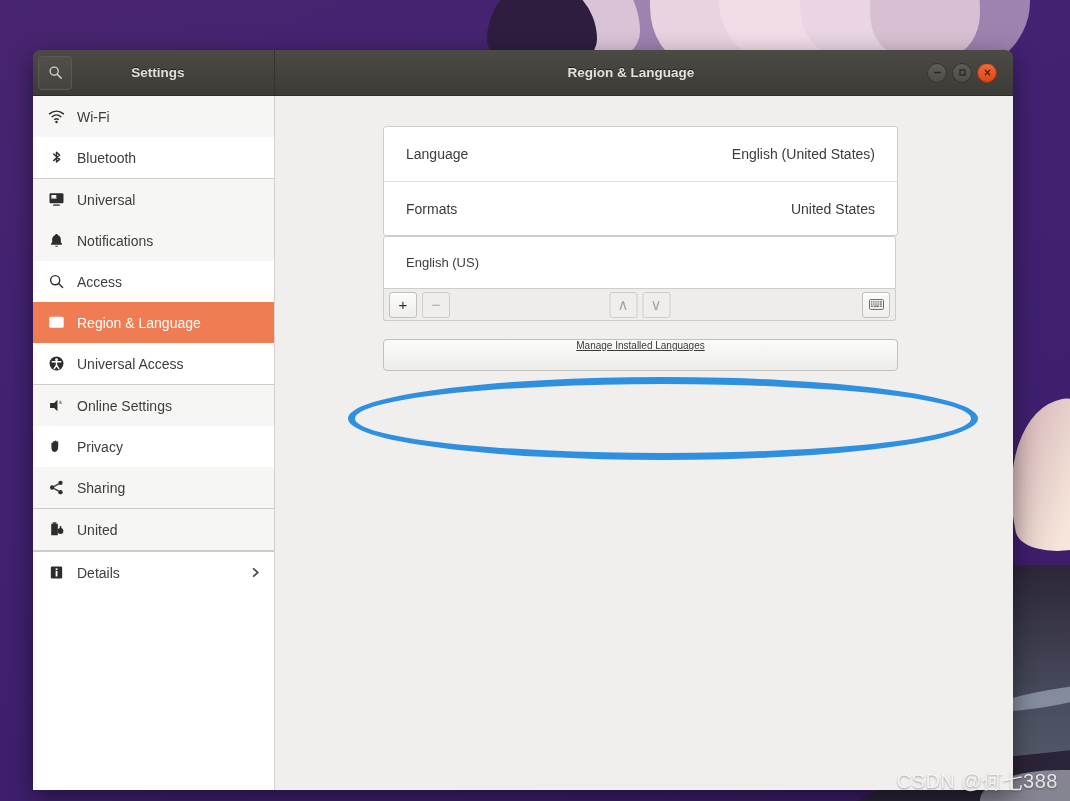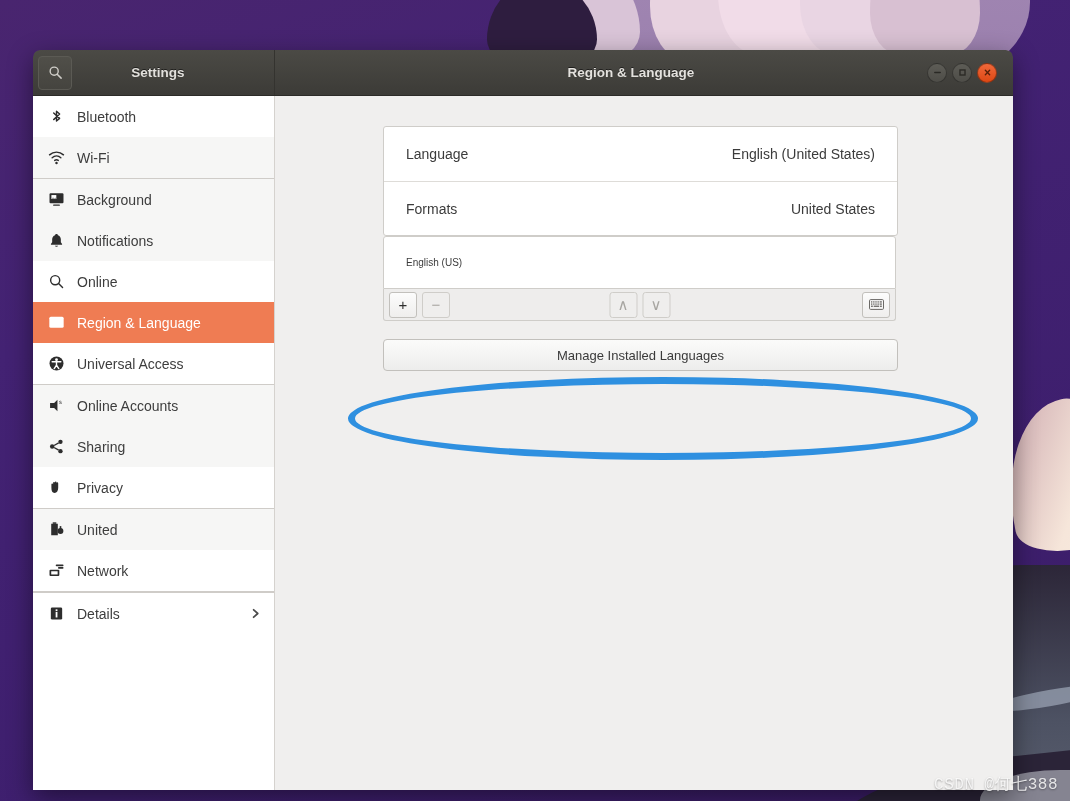--- a/index.html
+++ b/index.html
@@ -104,23 +104,23 @@
     background: #cfd3da;
     border-radius: 50% 0 0 0;
     opacity:.55;
   }
 
   
   #watermark {
     position: absolute;
     right: 12px; bottom: 6px;
     color: rgba(255,255,255,.82);
-    font-size: 16px;
+    font-size: 20px;
     letter-spacing: .5px;
-    font-family: Liberation Mono, monospace;
+    font-family: Liberation Sans, sans-serif;
     text-shadow: 0 1px 2px rgba(0,0,0,.35);
     z-index: 60;
   }
 
   
   #window {
     position: absolute;
     left: 33px; top: 50px;
     width: 980px; height: 740px;
     border-radius: 7px 7px 0 0;
@@ -267,21 +267,21 @@
 
   #input-list {
     background: #ffffff;
     border: 1px solid #cfcdc9;
     border-radius: 3px 3px 0 0;
     width: 513px;
     height: 53px;
     box-sizing: border-box;
     display: flex; align-items: center;
     padding: 0 22px;
-    font-size: 10px;
+    font-size: 13px;
     color: #3b3b3b;
   }
   #input-toolbar {
     width: 513px;
     height: 32px;
     box-sizing: border-box;
     background: #eeedec;
     border: 1px solid #cfcdc9;
     border-top: none;
     border-radius: 0 0 3px 3px;
@@ -303,26 +303,27 @@
   .tb-center { position: absolute; left: 50%; transform: translateX(-50%); display: flex; gap: 5px; }
   .tb-right { margin-left: auto; }
 
   #manage-btn {
     margin-top: 18px;
     width: 513px;
     height: 30px;
     border: 1px solid #c2c0bc;
     border-radius: 4px;
     background: linear-gradient(180deg,#fbfbfa 0%, #ededec 100%);
-    display: flex; align-items: center; justify-content: center;
-    font-size: 13px;
+    display: flex; align-items: flex-start; justify-content: center;
+    font-size: 10px;
     color: #3a3a3a;
     cursor: pointer;
     position: relative;
     z-index: 3;
+    text-decoration: underline;
   }
 
   
   #highlight-ellipse {
     position: absolute;
     left: 348px; top: 377px;
     width: 630px; height: 83px;
     border: 7px solid #2f90e0;
     border-radius: 50%;
     box-sizing: border-box;
@@ -380,68 +381,68 @@
             <line x1="7.4" y1="2.6" x2="2.6" y2="7.4" stroke="#572009" stroke-width="1.5" stroke-linecap="round"></line>
           </svg>
         </div>
       </div>
     </div>
   </div>
 
   <div id="wbody">
 
     <nav id="sidebar">
-        <div class="nav-item plain">
-          <span class="nav-icon">
-            <svg width="17" height="17" viewBox="0 0 18 18">
-              <path d="M6 5.2L12.3 11 9 13.8V3.4L12.3 6.4 6 12.3" stroke="currentColor" fill="none" stroke-width="1.5" stroke-linecap="round" stroke-linejoin="round"></path>
-            </svg>
-          </span>
-          <span class="nav-label">Bluetooth</span>
-        </div>
         <div class="nav-item alt">
           <span class="nav-icon">
             <svg width="17" height="17" viewBox="0 0 18 18">
               <path d="M1.6 6.2a11 11 0 0 1 14.8 0" stroke="currentColor" fill="none" stroke-width="1.5" stroke-linecap="round" stroke-linejoin="round"></path>
               <path d="M4.4 9.2a7 7 0 0 1 9.2 0" stroke="currentColor" fill="none" stroke-width="1.5" stroke-linecap="round" stroke-linejoin="round"></path>
               <path d="M7.1 12.1a3.2 3.2 0 0 1 3.8 0" stroke="currentColor" fill="none" stroke-width="1.5" stroke-linecap="round" stroke-linejoin="round"></path>
               <circle cx="9" cy="14.8" r="1.3" fill="currentColor"></circle>
             </svg>
           </span>
           <span class="nav-label">Wi-Fi</span>
         </div>
+        <div class="nav-item plain">
+          <span class="nav-icon">
+            <svg width="17" height="17" viewBox="0 0 18 18">
+              <path d="M6 5.2L12.3 11 9 13.8V3.4L12.3 6.4 6 12.3" stroke="currentColor" fill="none" stroke-width="1.5" stroke-linecap="round" stroke-linejoin="round"></path>
+            </svg>
+          </span>
+          <span class="nav-label">Bluetooth</span>
+        </div>
         <div class="nav-sep"></div>
         <div class="nav-item alt">
           <span class="nav-icon">
             <svg width="17" height="17" viewBox="0 0 18 18">
               <rect x="1.6" y="2.4" width="14.8" height="10.6" rx="1.2" fill="currentColor"></rect>
               <rect x="3.6" y="4.3" width="5.2" height="4.2" fill="#fff"></rect>
               <path d="M3.6 8.5l1.7-2 1.5 1.4 1.2-1.1 .8 1.7z" fill="#9b9b9b"></path>
               <rect x="5.4" y="14.2" width="7.2" height="1.4" rx=".6" fill="currentColor"></rect>
             </svg>
           </span>
-          <span class="nav-label">Background</span>
+          <span class="nav-label">Universal</span>
         </div>
         <div class="nav-item alt">
           <span class="nav-icon">
             <svg width="17" height="17" viewBox="0 0 18 18">
               <path d="M9 2.2c-.8 0-1.4.5-1.5 1.2C5.7 4 4.4 5.7 4.4 7.8v3.1L3.1 12.8v.7h11.8v-.7L13.6 10.9V7.8c0-2.1-1.3-3.8-3.1-4.4C10.4 2.7 9.8 2.2 9 2.2z" fill="currentColor"></path>
               <path d="M7.3 14.5a1.8 1.8 0 0 0 3.4 0z" fill="currentColor"></path>
             </svg>
           </span>
           <span class="nav-label">Notifications</span>
         </div>
         <div class="nav-item plain">
           <span class="nav-icon">
             <svg width="17" height="17" viewBox="0 0 18 18">
               <circle cx="7.6" cy="7.6" r="4.8" stroke="currentColor" fill="none" stroke-width="1.5" stroke-linecap="round" stroke-linejoin="round"></circle>
               <line x1="11.2" y1="11.2" x2="15.4" y2="15.4" stroke="currentColor" fill="none" stroke-width="1.5" stroke-linecap="round" stroke-linejoin="round"></line>
             </svg>
           </span>
-          <span class="nav-label">Online</span>
+          <span class="nav-label">Access</span>
         </div>
         <div class="nav-item selected">
           <span class="nav-icon">
             <svg width="17" height="17" viewBox="0 0 18 18">
               <rect x="1.4" y="3" width="15.2" height="11.6" rx="1.6" fill="currentColor"></rect>
               <ellipse cx="9" cy="8.8" rx="4.6" ry="3.6" fill="#fff"></ellipse>
               <ellipse cx="9" cy="8.8" rx="4.6" ry="3.6" fill="none" stroke="currentColor" stroke-width="1"></ellipse>
               <ellipse cx="9" cy="8.8" rx="1.8" ry="3.6" fill="none" stroke="currentColor" stroke-width="1"></ellipse>
               <line x1="4.4" y1="8.8" x2="13.6" y2="8.8" stroke="currentColor" stroke-width="1"></line>
             </svg>
@@ -459,64 +460,53 @@
           <span class="nav-label">Universal Access</span>
         </div>
         <div class="nav-sep"></div>
         <div class="nav-item alt">
           <span class="nav-icon">
             <svg width="17" height="17" viewBox="0 0 18 18">
               <path d="M2.2 6.4h4.3L10 3v12L6.5 11.6H2.2z" fill="currentColor"></path>
               <text x="11.6" y="7.6" font-size="6" fill="currentColor" font-family="DejaVu Sans, sans-serif">s</text>
             </svg>
           </span>
-          <span class="nav-label">Online Accounts</span>
+          <span class="nav-label">Online Settings</span>
+        </div>
+        <div class="nav-item plain">
+          <span class="nav-icon">
+            <svg width="17" height="17" viewBox="0 0 18 18">
+              <path d="M3.6 9.1V5.6a.9.9 0 0 1 1.8 0v2.1V4a.9.9 0 0 1 1.8 0v3.7V3.5a.9.9 0 0 1 1.8 0v4.2V4.4a.9.9 0 0 1 1.8 0v4.9c0 3.3-1.4 5.4-3.8 5.4-2.7 0-3.4-1.9-3.4-5.6z" fill="currentColor"></path>
+            </svg>
+          </span>
+          <span class="nav-label">Privacy</span>
         </div>
         <div class="nav-item alt">
           <span class="nav-icon">
             <svg width="17" height="17" viewBox="0 0 18 18">
               <circle cx="13.2" cy="4.1" r="2.3" fill="currentColor"></circle>
               <circle cx="4.4" cy="9" r="2.3" fill="currentColor"></circle>
               <circle cx="13.2" cy="13.9" r="2.3" fill="currentColor"></circle>
               <line x1="6.4" y1="7.9" x2="11.3" y2="5.1" stroke="currentColor" stroke-width="1.4"></line>
               <line x1="6.4" y1="10.1" x2="11.3" y2="12.9" stroke="currentColor" stroke-width="1.4"></line>
             </svg>
           </span>
           <span class="nav-label">Sharing</span>
         </div>
-        <div class="nav-item plain">
-          <span class="nav-icon">
-            <svg width="17" height="17" viewBox="0 0 18 18">
-              <path d="M3.6 9.1V5.6a.9.9 0 0 1 1.8 0v2.1V4a.9.9 0 0 1 1.8 0v3.7V3.5a.9.9 0 0 1 1.8 0v4.2V4.4a.9.9 0 0 1 1.8 0v4.9c0 3.3-1.4 5.4-3.8 5.4-2.7 0-3.4-1.9-3.4-5.6z" fill="currentColor"></path>
-            </svg>
-          </span>
-          <span class="nav-label">Privacy</span>
-        </div>
         <div class="nav-sep"></div>
         <div class="nav-item alt">
           <span class="nav-icon">
             <svg width="17" height="17" viewBox="0 0 18 18">
               <path d="M3.4 2.8h7v12.4h-7z" fill="currentColor"></path>
               <rect x="5" y="1.4" width="3.8" height="1.6" fill="currentColor"></rect>
               <circle cx="13.2" cy="10.6" r="3.1" fill="currentColor"></circle>
               <rect x="12.4" y="5.4" width="1.7" height="3.4" fill="currentColor"></rect>
             </svg>
           </span>
           <span class="nav-label">United</span>
-        </div>
-        <div class="nav-item plain">
-          <span class="nav-icon">
-            <svg width="17" height="17" viewBox="0 0 18 18">
-              <rect x="1.6" y="8.2" width="10.4" height="6.6" rx="1" fill="currentColor"></rect>
-              <rect x="3.4" y="9.8" width="6.8" height="3.4" fill="#fff"></rect>
-              <rect x="8.2" y="2.6" width="8.2" height="2" rx=".8" fill="currentColor"></rect>
-              <rect x="10.6" y="5.4" width="5.8" height="1.8" rx=".8" fill="currentColor"></rect>
-            </svg>
-          </span>
-          <span class="nav-label">Network</span>
         </div>
         <div class="nav-sep"></div>
         <div class="nav-sep"></div>
         <div class="nav-item plain">
           <span class="nav-icon">
             <svg width="17" height="17" viewBox="0 0 18 18">
               <rect x="3" y="2.6" width="12" height="12.8" rx="1.4" fill="currentColor"></rect>
               <rect x="8.1" y="4.6" width="1.9" height="1.9" fill="#fff"></rect>
               <rect x="8.1" y="7.4" width="1.9" height="5.8" fill="#fff"></rect>
             </svg>

